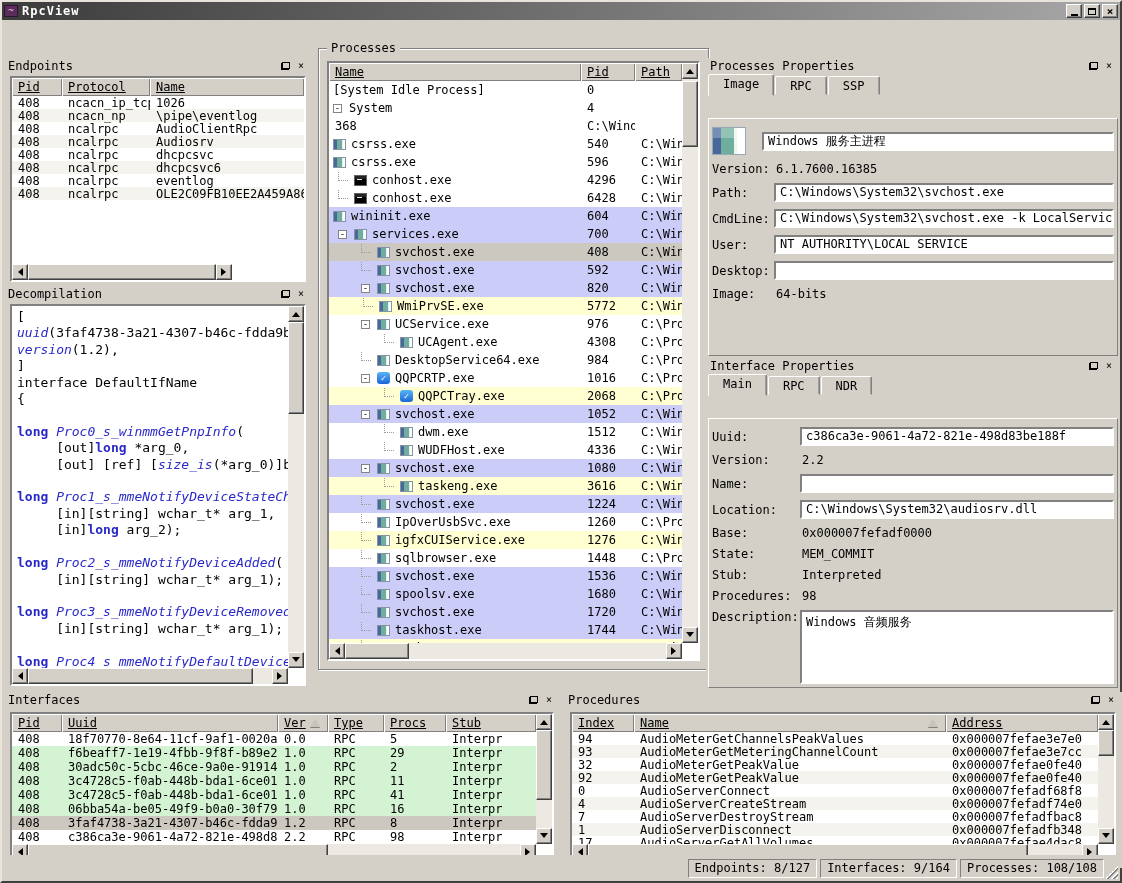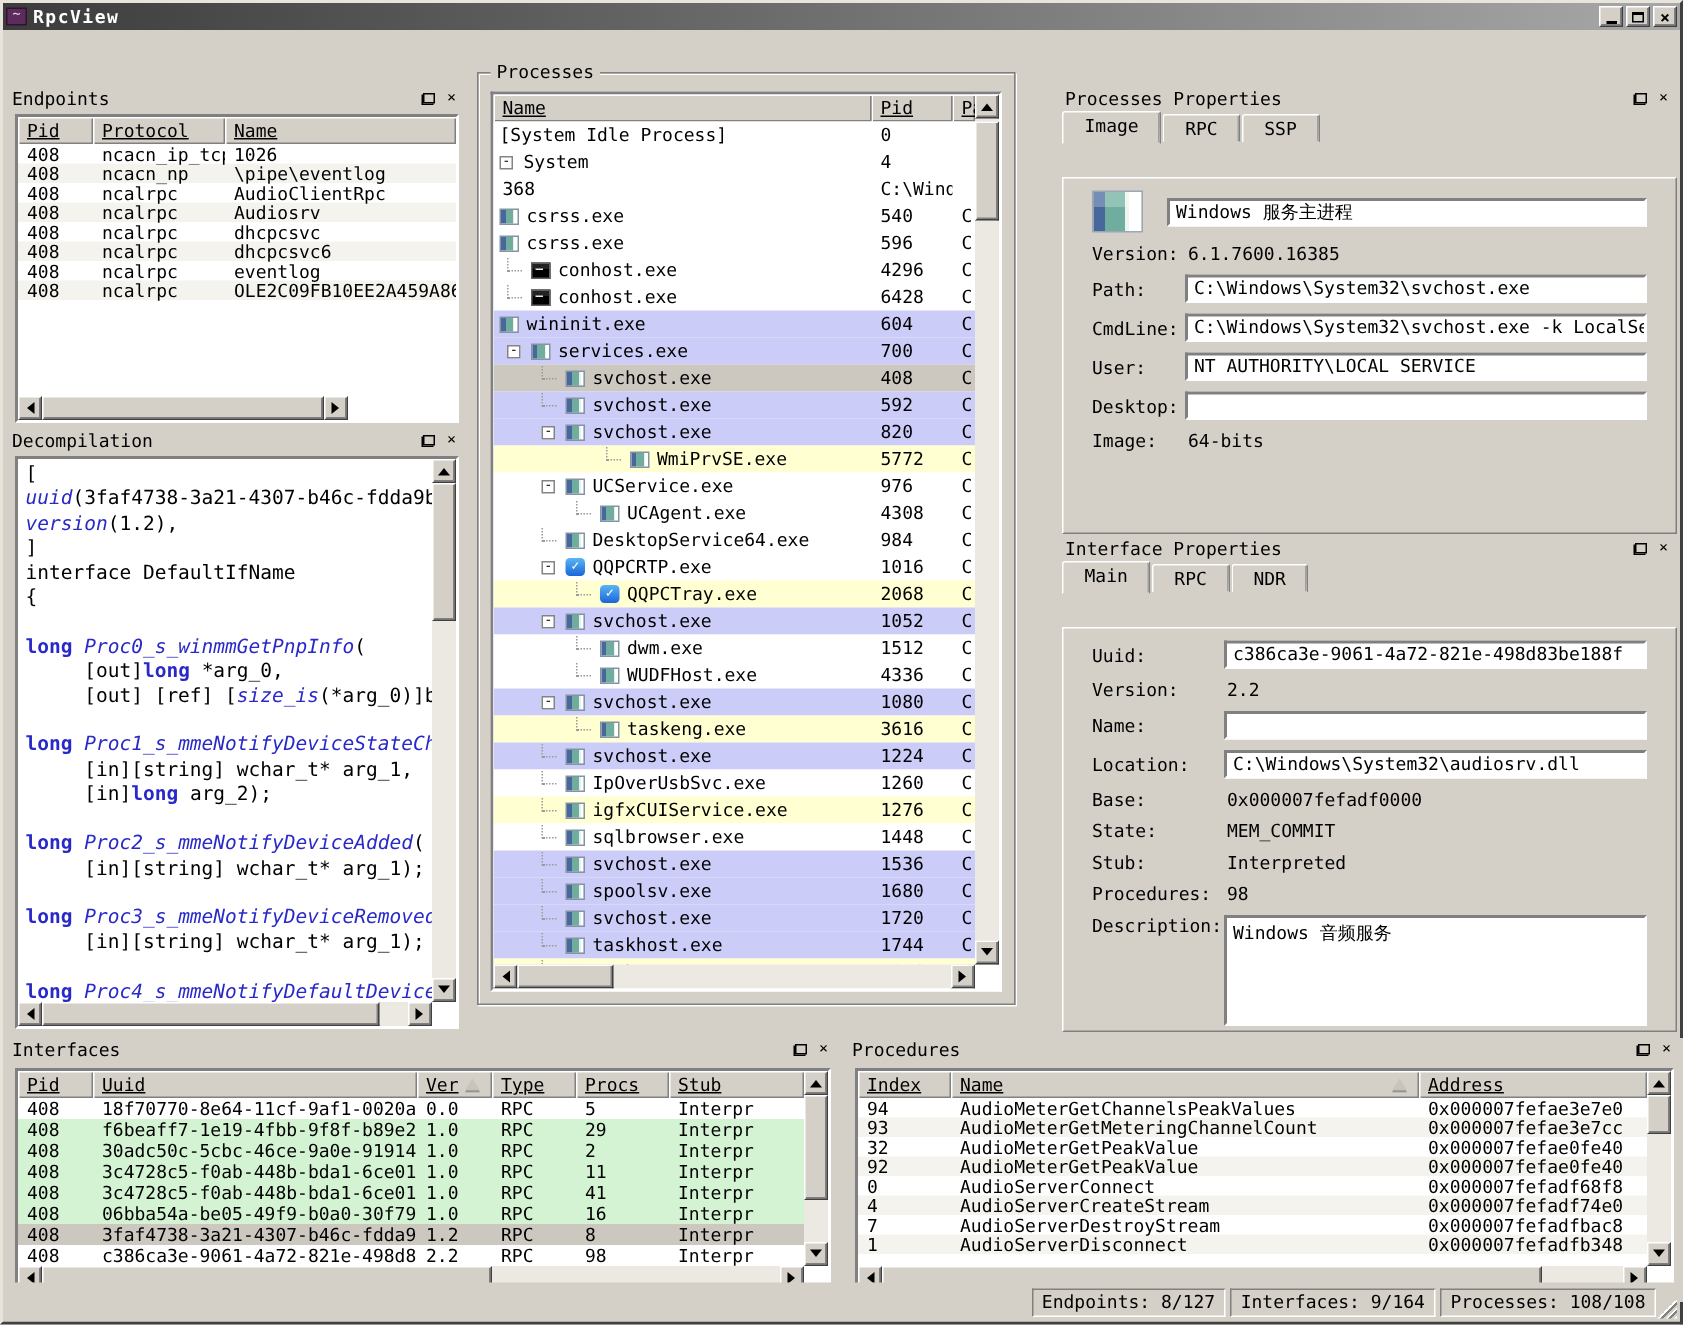--- a/index.html
+++ b/index.html
@@ -83,21 +83,21 @@
 
   
   #decompilation { left:2px; top:268px; width:308px; height:404px; }
   #decomp-frame { margin:2px 6px; height:382px; position:relative; overflow:hidden; }
   #code { position:absolute; left:0; top:0; right:16px; bottom:16px; overflow:hidden;
           padding:3px 2px 0 5px; background:#fff; font-size:13px; line-height:16.4px; white-space:pre; }
   .kw { color:#2929c8; font-weight:bold; }
   .id { color:#2929c8; font-style:italic; }
 
   
-  #processes-group { position:absolute; left:316px; top:46px; width:359px; height:622px;
+  #processes-group { position:absolute; left:316px; top:46px; width:391px; height:622px;
                      border:1px solid #808080; box-shadow:inset 1px 1px 0 #fff, 1px 1px 0 #fff; }
   #processes-group legend { position:absolute; top:-8px; left:8px; background:#d4d0c8; padding:0 4px; }
   #proc-frame { position:absolute; left:8px; top:12px; right:8px; bottom:8px; }
   #proc-tbl { position:relative; width:100%; height:100%; overflow:hidden; background:#fff; }
   #proc-tbl .thead { grid-template-columns:252px 54px 1fr; margin-right:16px; }
   #proc-rows { position:absolute; left:0; top:18px; right:16px; bottom:16px; overflow:hidden; background:#fff; }
   .trow { display:grid; grid-template-columns:252px 54px 1fr; height:18px; align-items:center; white-space:nowrap; }
   .trow .c-name { display:flex; align-items:center; overflow:hidden; height:100%; }
   .trow .c-pid, .trow .c-path { padding-left:6px; overflow:hidden; }
   .expbox { width:9px; height:9px; background:#fff; border:1px solid #848484; flex:0 0 auto;
@@ -115,21 +115,21 @@
 
   
   #procprops { left:704px; top:40px; width:414px; height:300px; }
   #ifaceprops { left:704px; top:340px; width:414px; height:332px; }
   .tabbar { display:flex; padding:2px 2px 0 2px; height:22px; }
   .tab { padding:2px 14px 0 14px; margin-right:1px; height:19px; background:#d4d0c8;
          border:1px solid; border-color:#fff #808080 transparent #fff; border-radius:2px 2px 0 0;
          box-shadow:inset -1px 0 0 #a0a0a0; }
   .tab.active { height:22px; margin-top:-2px; position:relative; z-index:2; }
   .prop-body { position:absolute; left:2px; right:2px; bottom:2px; border:1px solid;
-               border-color:#fff #808080 #808080 #fff; background:#d4d0c8; padding:8px 19px; overflow:hidden; }
+               border-color:#fff #808080 #808080 #fff; background:#d4d0c8; padding:8px 3px; overflow:hidden; }
   #procprops .prop-body { top:60px; } #ifaceprops .prop-body { top:60px; }
   .frow { display:flex; align-items:center; margin-bottom:7px; }
   .frow .flabel { flex:0 0 auto; white-space:nowrap; }
   #procprops .flabel { width:62px; } #ifaceprops .flabel { width:88px; }
   .textbox { flex:1; height:19px; background:#fff; border:2px solid; border-color:#808080 #fff #fff #808080;
              padding:0 4px; line-height:15px; white-space:nowrap; overflow:hidden; }
   .plain { padding-left:2px; }
   .bigicon { width:34px; height:28px; border:1px solid #9aa8b4; margin-right:16px; flex:0 0 auto;
              background:linear-gradient(90deg,#48689c 0 8px,#6fae9e 8px 21px,#eef4f0 21px 24px,#fff 24px);
              box-shadow:inset 0 10px 0 rgba(255,255,255,.25); }
@@ -413,21 +413,21 @@
               <div class="trow bg-lavender">
                 <div class="c-name" style="padding-left: 32px;">
                   <div class="expbox">-</div>
                   <div class="icon-app"></div>
                   <div>svchost.exe</div>
                 </div>
                 <div class="c-pid">820</div>
                 <div class="c-path">C:\Windo</div>
               </div>
               <div class="trow bg-yellow">
-                <div class="c-name" style="padding-left: 75px;">
+                <div class="c-name" style="padding-left: 34px;">
                   <div class="conn"></div>
                   <div class="icon-app"></div>
                   <div>WmiPrvSE.exe</div>
                 </div>
                 <div class="c-pid">5772</div>
                 <div class="c-path">C:\Windo</div>
               </div>
               <div class="trow bg-white">
                 <div class="c-name" style="padding-left: 32px;">
                   <div class="expbox">-</div>
@@ -897,20 +897,25 @@
               <div class="tr">
                 <div class="td">7</div>
                 <div class="td">AudioServerDestroyStream</div>
                 <div class="td">0x000007fefadfbac8</div>
               </div>
               <div class="tr">
                 <div class="td">1</div>
                 <div class="td">AudioServerDisconnect</div>
                 <div class="td">0x000007fefadfb348</div>
               </div>
+              <div class="tr">
+                <div class="td">17</div>
+                <div class="td">AudioServerGetAllVolumes</div>
+                <div class="td">0x000007fefae4dac8</div>
+              </div>
             </div>
           <div class="sb-v" style="bottom:16px">
             <div class="sb-btn" style="top:0">
                 <span class="a a-u"></span>
               </div>
             <div class="sb-thumb" style="top:16px; height:26px"></div>
             <div class="sb-btn" style="bottom:0">
                 <span class="a a-d"></span>
               </div>
           </div>

